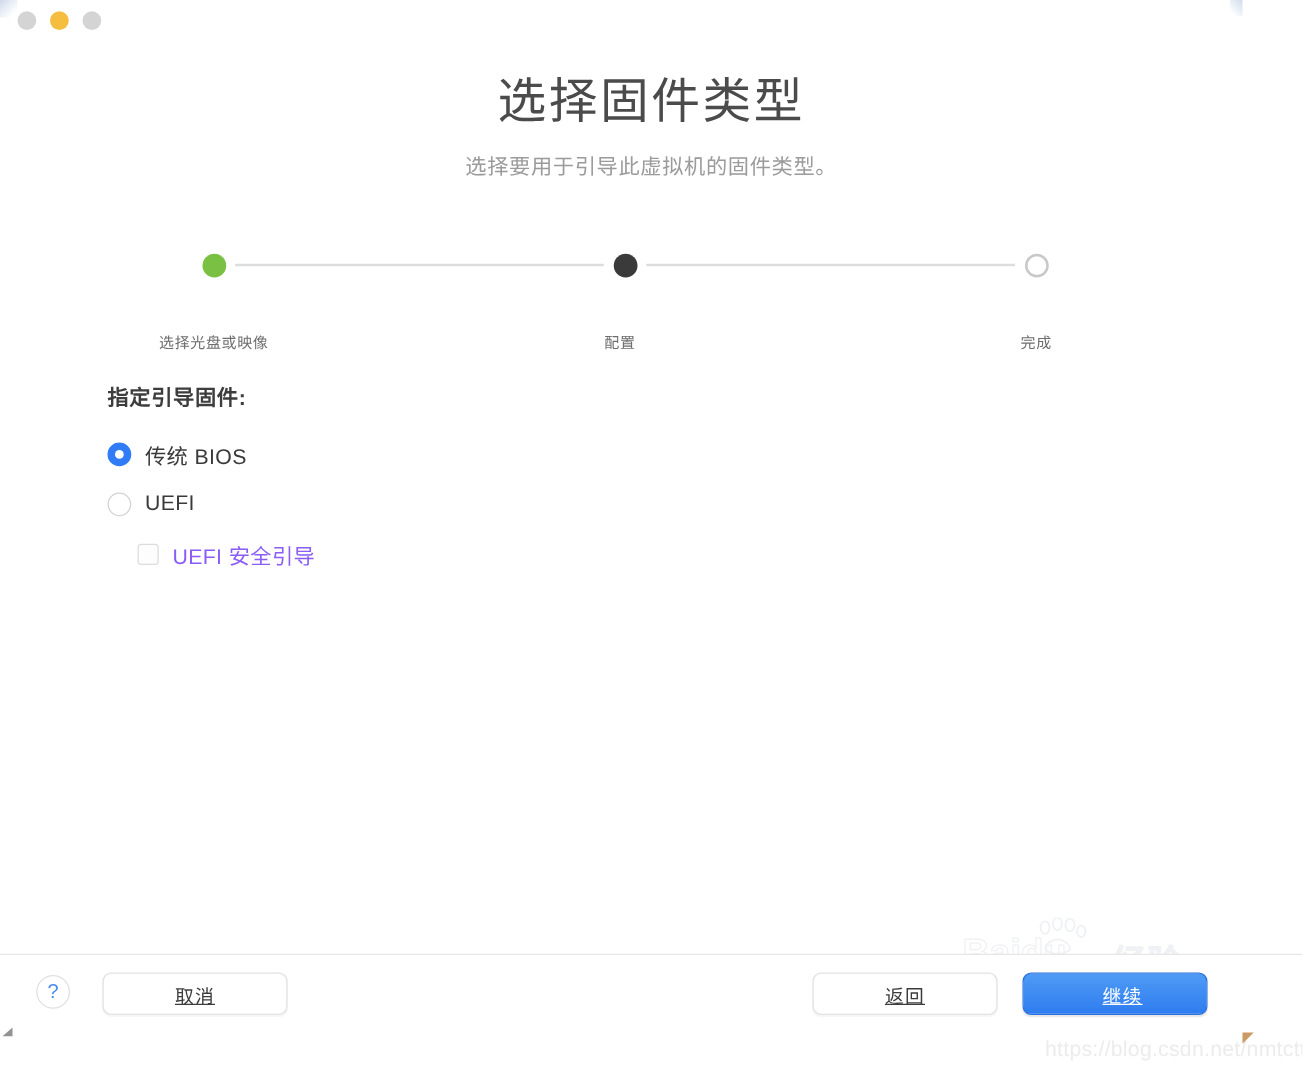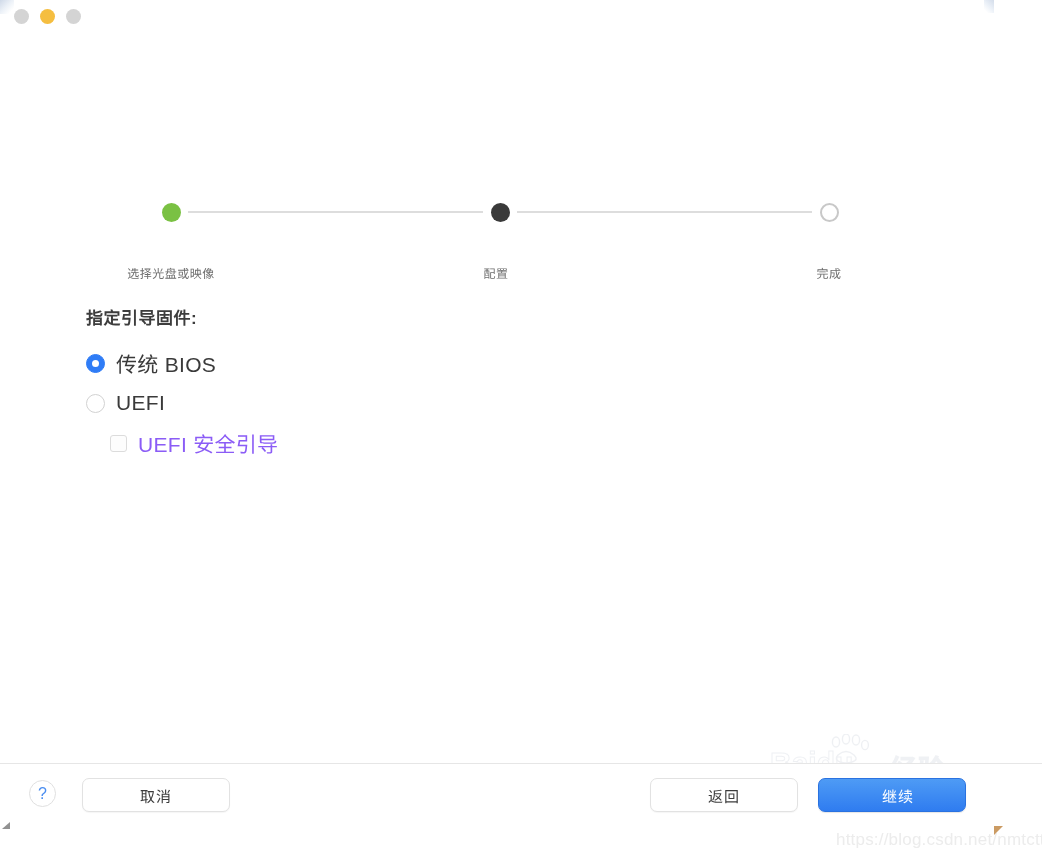--- a/index.html
+++ b/index.html
@@ -193,21 +193,21 @@
   .checkbox {
     width: 17px; height: 17px;
     border-radius: 3px;
     box-sizing: border-box;
     flex: 0 0 auto;
     margin-right: 11px;
     background: #fdfdfd;
     border: 1px solid #dcdcdc;
   }
   .opt-label {
-    font-size: 21px;
+    font-size: 17px;
     color: #3a3a3a;
     letter-spacing: .3px;
     white-space: nowrap;
   }
   .opt-label.disabled { color: #8b5cf6; }
 
   
   .footer-divider {
     position: absolute;
     left: 0;
@@ -244,20 +244,21 @@
   .btn {
     position: absolute;
     height: 34px;
     border-radius: 7px;
     box-sizing: border-box;
     font-size: 15px;
     font-family: "Liberation Sans", "DejaVu Sans", sans-serif;
     letter-spacing: 1px;
     cursor: default;
     padding: 0;
+    text-decoration: underline;
   }
   .btn.secondary {
     background: #ffffff;
     border: 1px solid #e2e2e2;
     color: #3c3c3c;
     box-shadow: 0 1px 1px rgba(0,0,0,.04);
   }
   .btn.primary {
     background: linear-gradient(180deg, #4e9bf5 0%, #2f7cf0 100%);
     border: 1px solid #2a72e0;
@@ -353,20 +354,24 @@
   <div class="titlebar">
     <div class="corner-tint-left"></div>
     <div class="corner-tint-right"></div>
     <div class="traffic-lights">
       <span class="light close"></span>
       <span class="light min"></span>
       <span class="light zoom"></span>
     </div>
   </div>
 
+  <div class="header">
+    <h1 class="page-title">选择固件类型</h1>
+    <p class="page-subtitle">选择要用于引导此虚拟机的固件类型。</p>
+  </div>
 
   <div class="stepper">
     <div class="stepper-track">
       <span class="step-node">
         <span class="step-dot done"></span>
       </span>
       <span class="step-line"></span>
       <span class="step-node">
         <span class="step-dot current"></span>
       </span>

